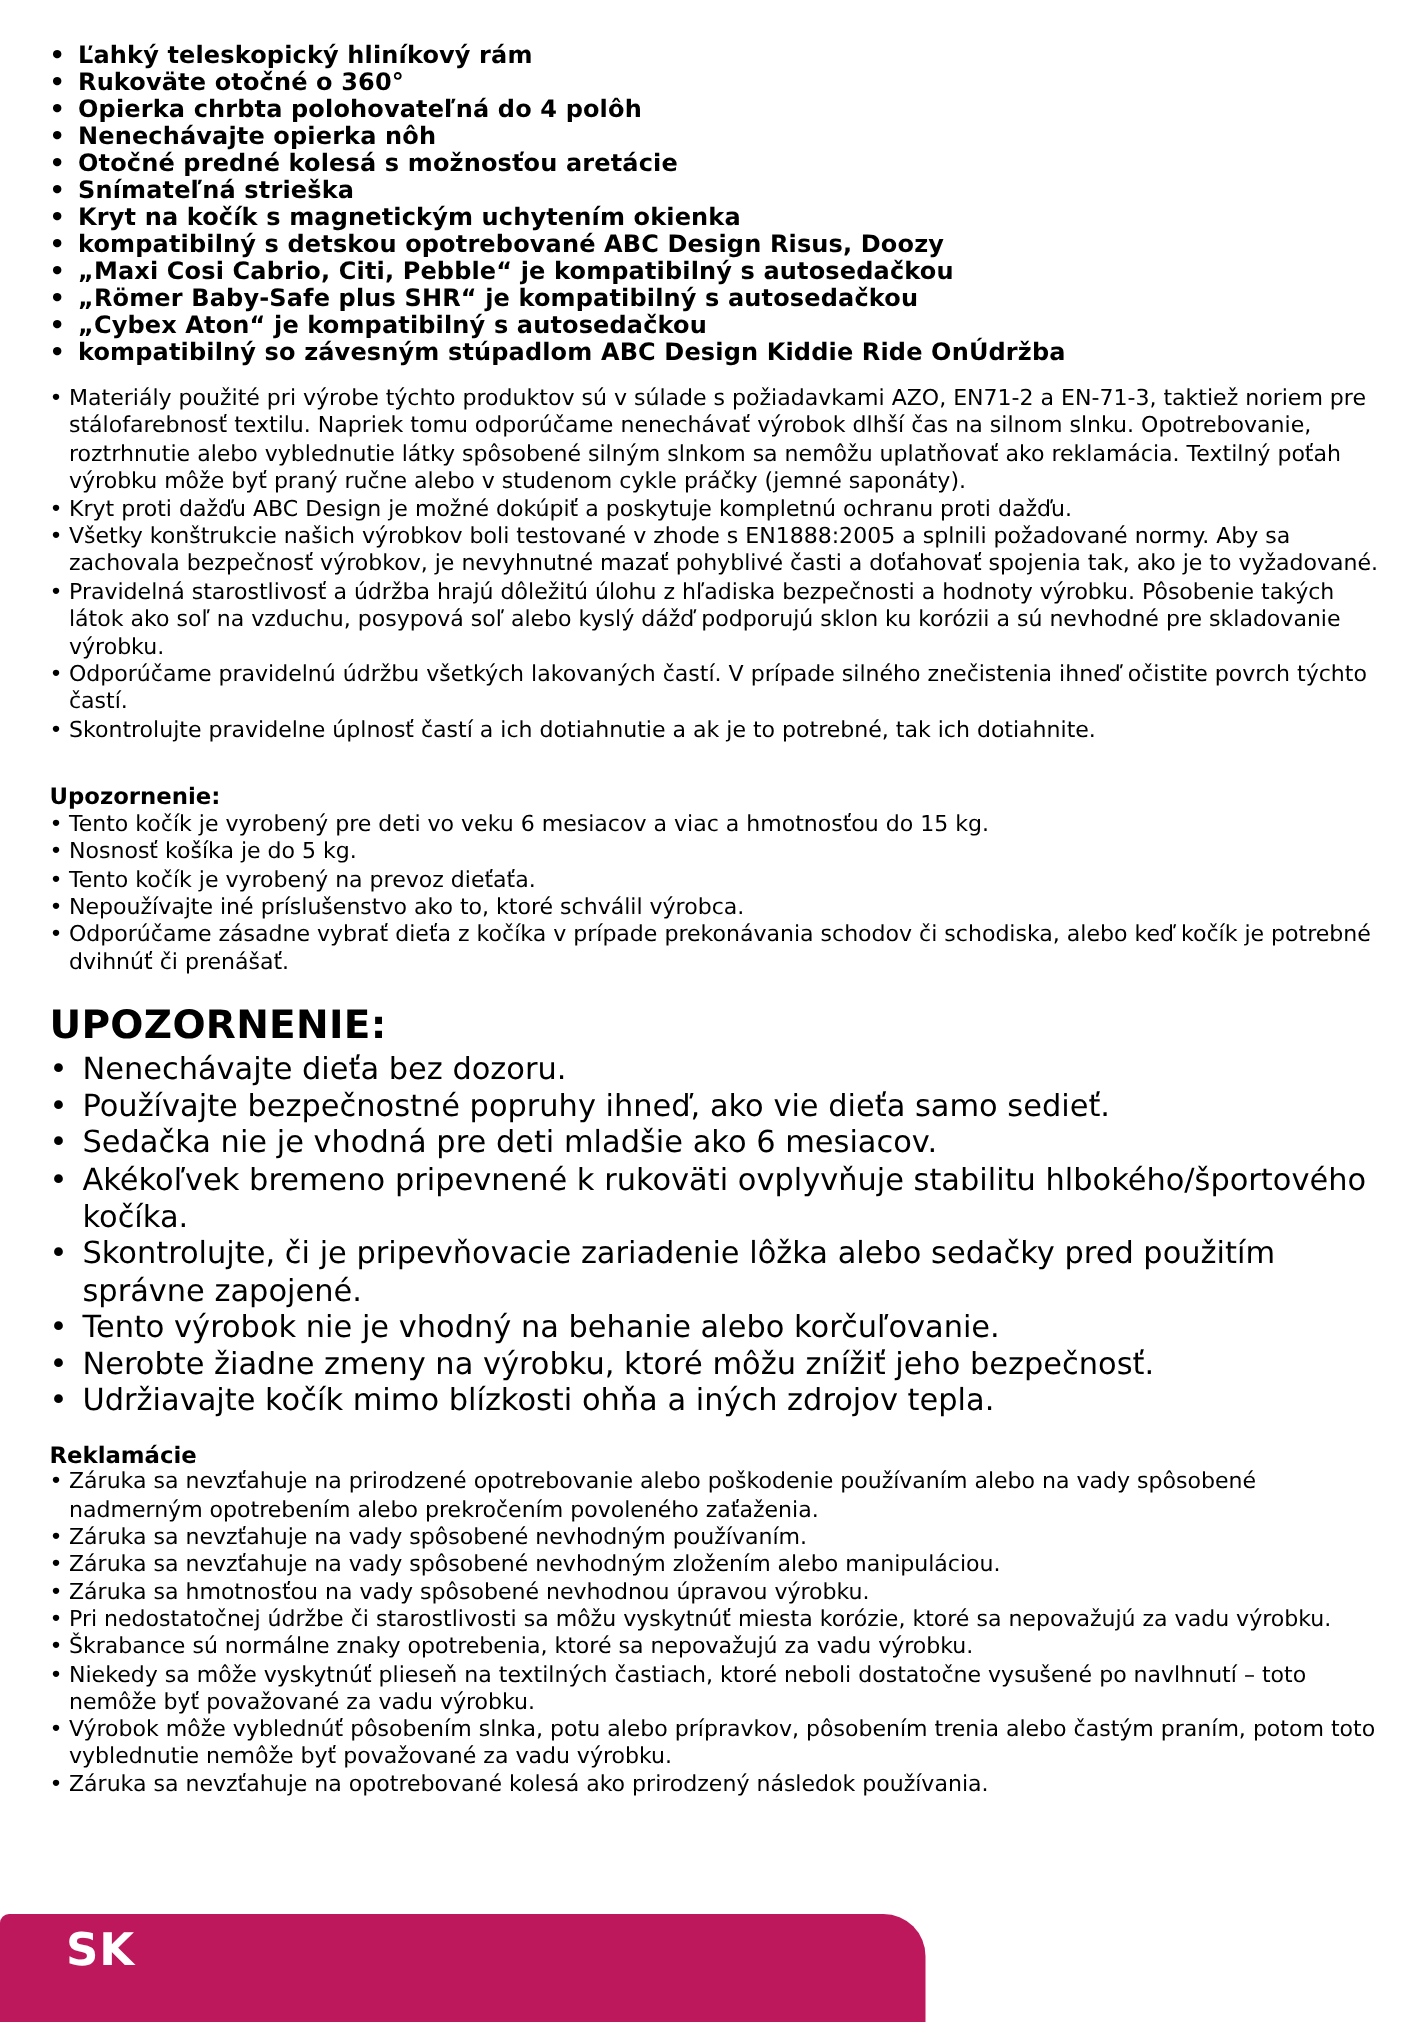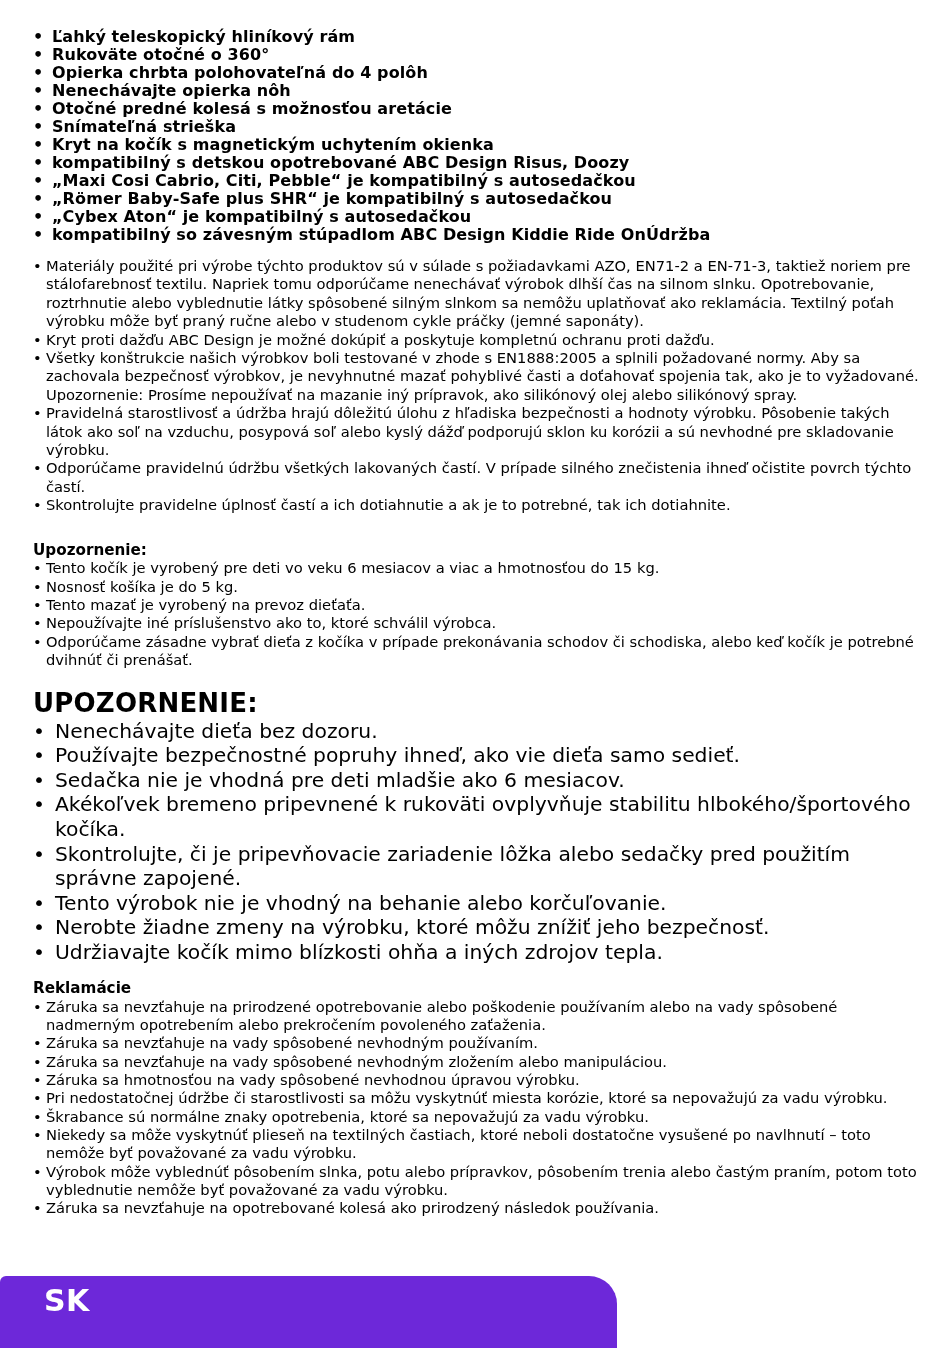--- a/index.html
+++ b/index.html
@@ -82,21 +82,21 @@
   }
   .claims-list .marker { width: 13px; }
 
   
   .footer-tab {
     position: absolute;
     left: 0;
     bottom: 0;
     width: 617px;
     height: 72px;
-    background: #6d28d9;
+    background: #be185d;
     border-top-left-radius: 6px;
     border-top-right-radius: 28px;
   }
   .footer-label {
     color: #ffffff;
     font-weight: 700;
     font-size: 30px;
     line-height: 32px;
     margin: 9px 0 0 44px;
     letter-spacing: 0.5px;
@@ -180,24 +180,20 @@
       <div class="li">
         <span class="marker">•</span>
         <span class="li-text">Kryt proti dažďu ABC Design je možné dokúpiť a poskytuje kompletnú ochranu proti dažďu.</span>
       </div>
 
       <div class="li">
         <span class="marker">•</span>
         <span class="li-text">Všetky konštrukcie našich výrobkov boli testované v zhode s EN1888:2005 a splnili požadované normy. Aby sa zachovala bezpečnosť výrobkov, je nevyhnutné mazať pohyblivé časti a doťahovať spojenia tak, ako je to vyžadované.</span>
       </div>
 
-      <div class="li">
-        <span class="marker"></span>
-        <span class="li-text">Upozornenie: Prosíme nepoužívať na mazanie iný prípravok, ako silikónový olej alebo silikónový spray.</span>
-      </div>
 
       <div class="li">
         <span class="marker">•</span>
         <span class="li-text">Pravidelná starostlivosť a údržba hrajú dôležitú úlohu z hľadiska bezpečnosti a hodnoty výrobku. Pôsobenie takých látok ako soľ na vzduchu, posypová soľ alebo kyslý dážď podporujú sklon ku korózii a sú nevhodné pre skladovanie výrobku.</span>
       </div>
 
       <div class="li">
         <span class="marker">•</span>
         <span class="li-text">Odporúčame pravidelnú údržbu všetkých lakovaných častí. V prípade silného znečistenia ihneď očistite povrch týchto častí.</span>
       </div>
@@ -220,21 +216,21 @@
           <span class="li-text">Tento kočík je vyrobený pre deti vo veku 6 mesiacov a viac a hmotnosťou do 15 kg.</span>
         </div>
 
         <div class="li">
           <span class="marker">•</span>
           <span class="li-text">Nosnosť košíka je do 5 kg.</span>
         </div>
 
         <div class="li">
           <span class="marker">•</span>
-          <span class="li-text">Tento mazať je vyrobený na prevoz dieťaťa.</span>
+          <span class="li-text">Tento kočík je vyrobený na prevoz dieťaťa.</span>
         </div>
 
         <div class="li">
           <span class="marker">•</span>
           <span class="li-text">Nepoužívajte iné príslušenstvo ako to, ktoré schválil výrobca.</span>
         </div>
 
         <div class="li">
           <span class="marker">•</span>
           <span class="li-text">Odporúčame zásadne vybrať dieťa z kočíka v prípade prekonávania schodov či schodiska, alebo keď kočík je potrebné dvihnúť či prenášať.</span>

